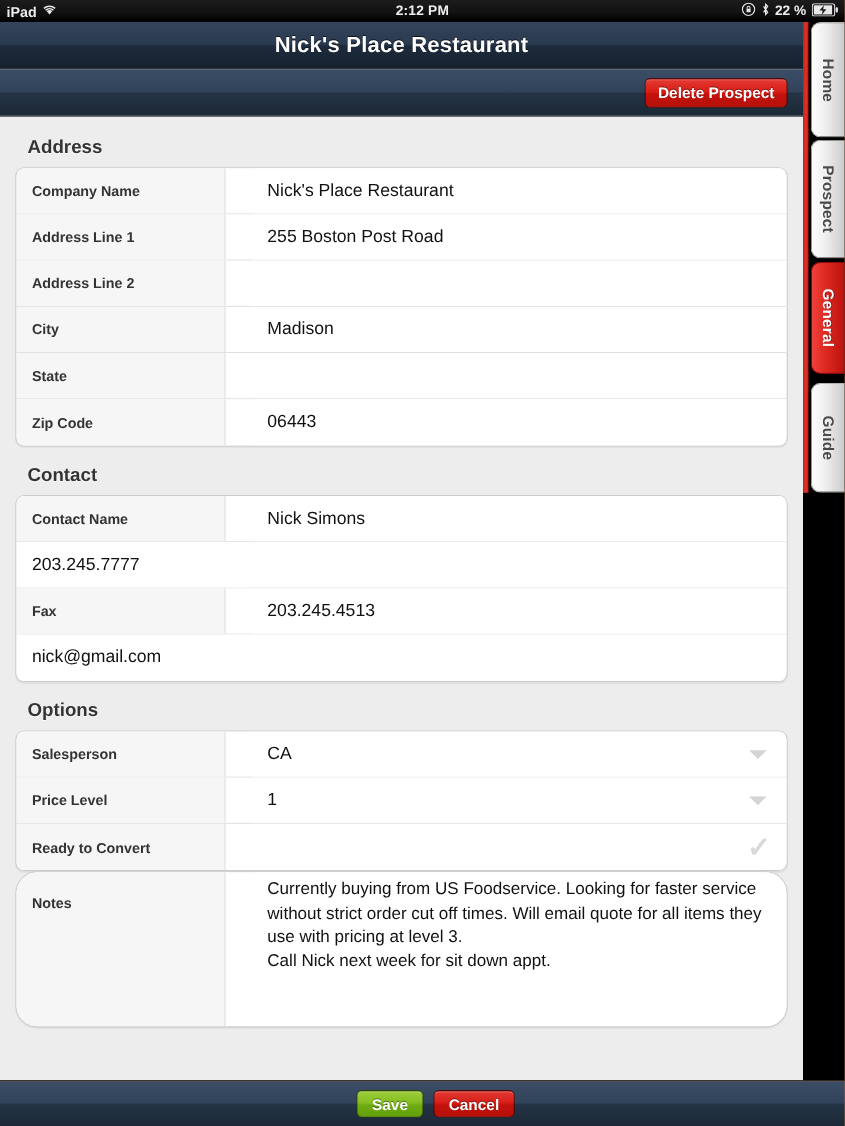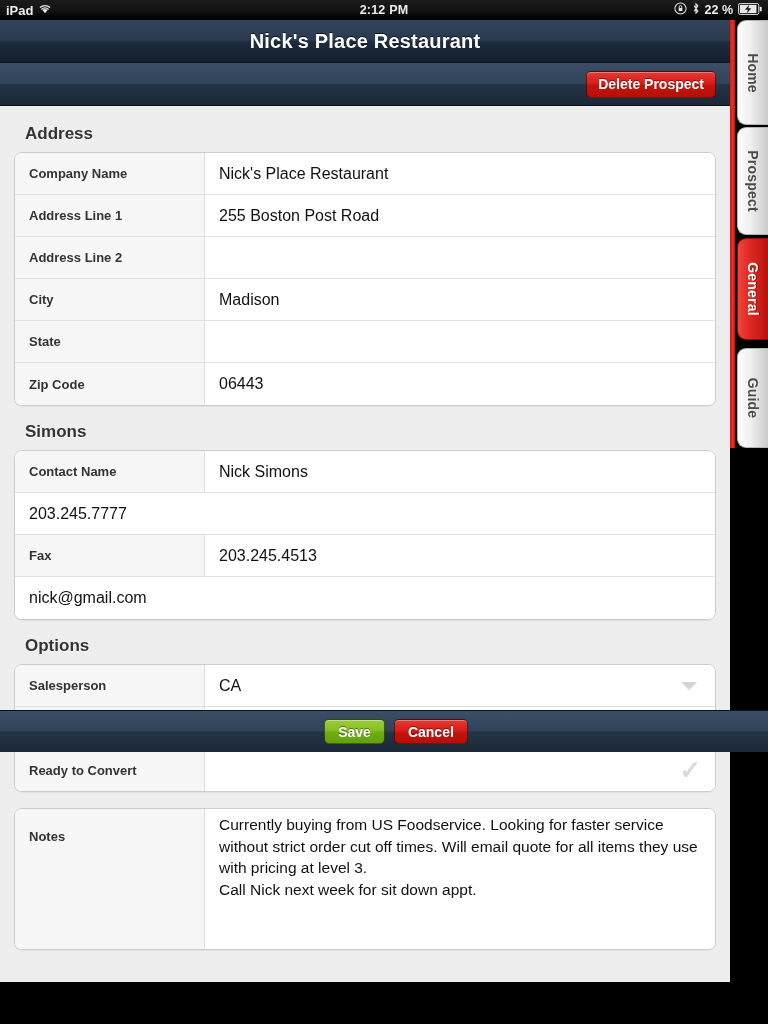--- a/index.html
+++ b/index.html
@@ -8,21 +8,21 @@
     width: 768px;
     height: 1024px;
     overflow: hidden;
     background: #000;
     font-family: "Liberation Sans", sans-serif;
   }
 
   #app {
     position: relative;
     width: 768px;
-    height: 752px;
+    height: 1024px;
     background: #fdba74;
   }
 
   
   .statusbar {
     position: absolute;
     top: 0; left: 0;
     width: 768px;
     height: 20px;
     background: linear-gradient(to bottom, #1c1c1c 0%, #121212 55%, #000 100%);
@@ -139,20 +139,21 @@
     overflow: hidden;
     box-shadow: 0 1px 1px rgba(0,0,0,.05);
   }
 
   .row {
     display: flex;
     align-items: stretch;
     min-height: 42px;
     border-bottom: 1px solid #e0e0e0;
     background: #fff;
+    gap: 24px;
   }
   .row:last-child { border-bottom: none; }
 
   .row-label {
     width: 190px;
     flex: 0 0 190px;
     background: #f6f6f6;
     border-right: 1px solid #e0e0e0;
     display: flex;
     align-items: center;
@@ -355,21 +356,21 @@
             <div class="row">
               <div class="row-label">State</div>
             </div>
             <div class="row">
               <div class="row-label">Zip Code</div>
               <div class="row-value">
                 <span>06443</span>
               </div>
             </div>
           </div>
-          <div class="section-head">Simons</div>
+          <div class="section-head">Contact</div>
           <div class="group">
             <div class="row">
               <div class="row-label">Contact Name</div>
               <div class="row-value">
                 <span>Nick Simons</span>
               </div>
             </div>
             <div class="row">
               <div class="row-value">
                 <span>203.245.7777</span>
@@ -406,21 +407,21 @@
             <div class="row">
               <div class="row-label">Ready to Convert</div>
               <div class="row-value">
                 <span></span>
                 <span class="check">✓</span>
               </div>
             </div>
           </div>
         </div>
 
-      <div class="group" style="margin-top:16px;">
+      <div class="group" style="border-radius:20px;">
         <div class="row notes-row">
           <div class="row-label">Notes</div>
           <div class="row-value">Currently buying from US Foodservice. Looking for faster service without strict order cut off times. Will email quote for all items they use with pricing at level 3.
 Call Nick next week for sit down appt.</div>
         </div>
       </div>
     </div>
 
   </div>
 

